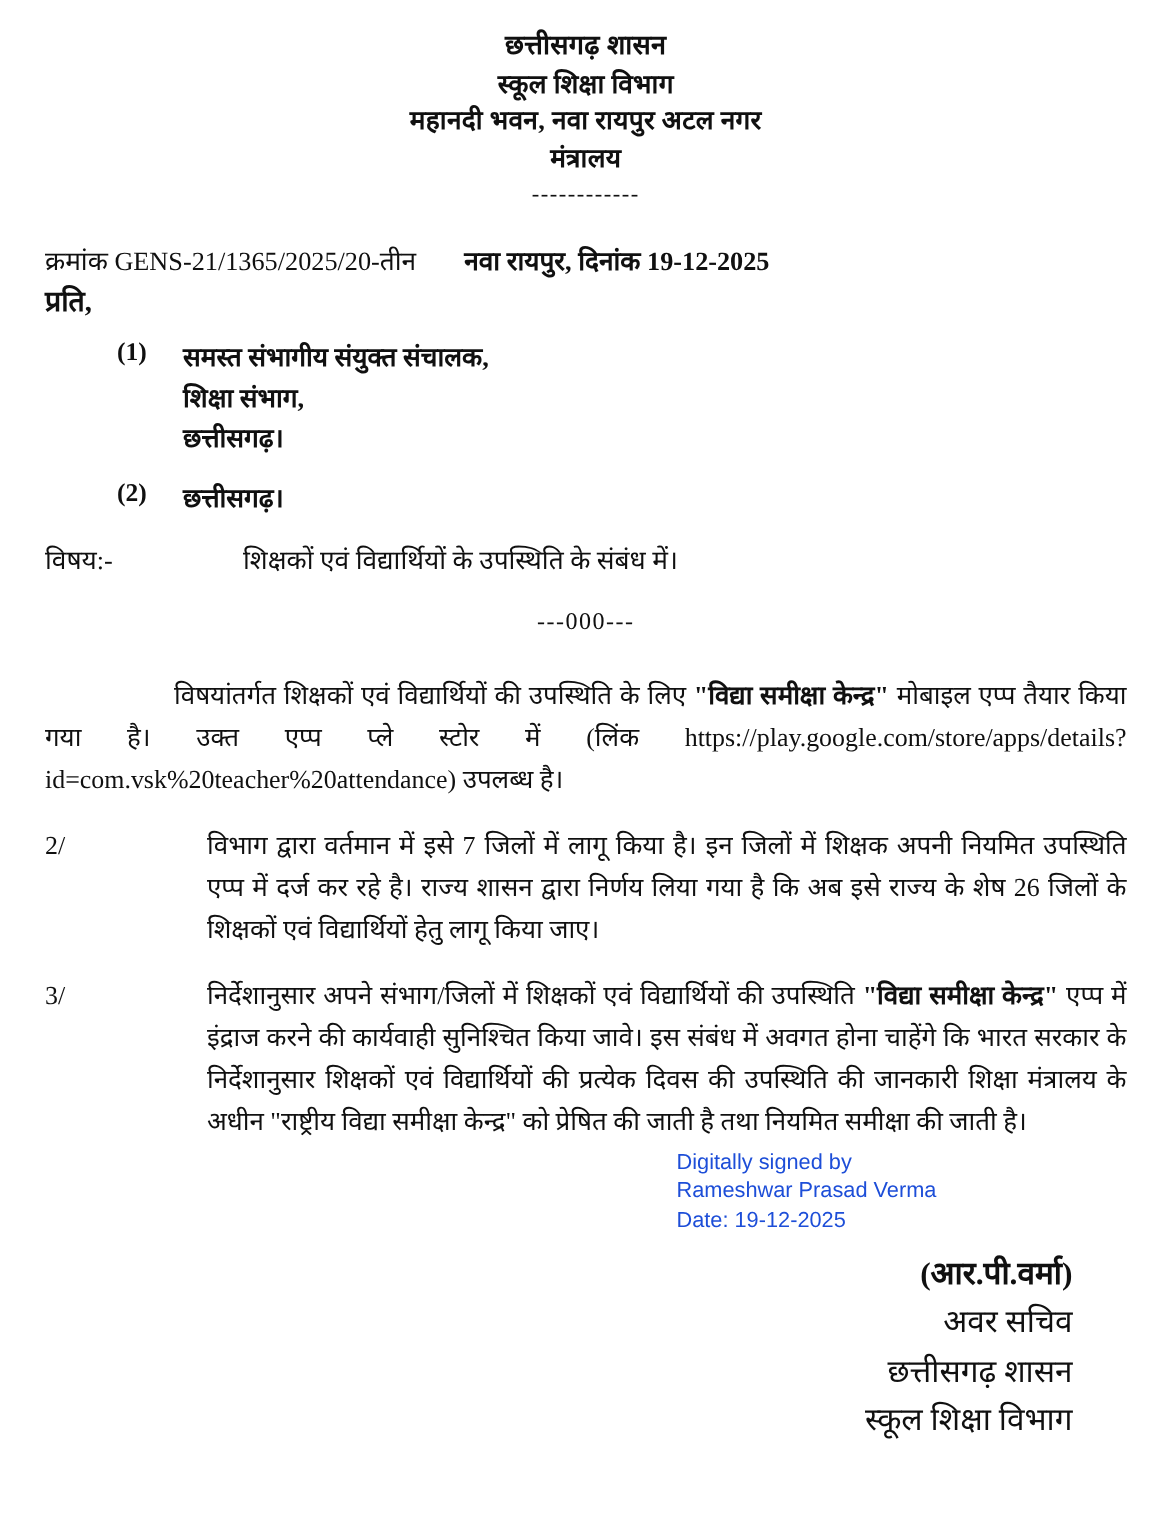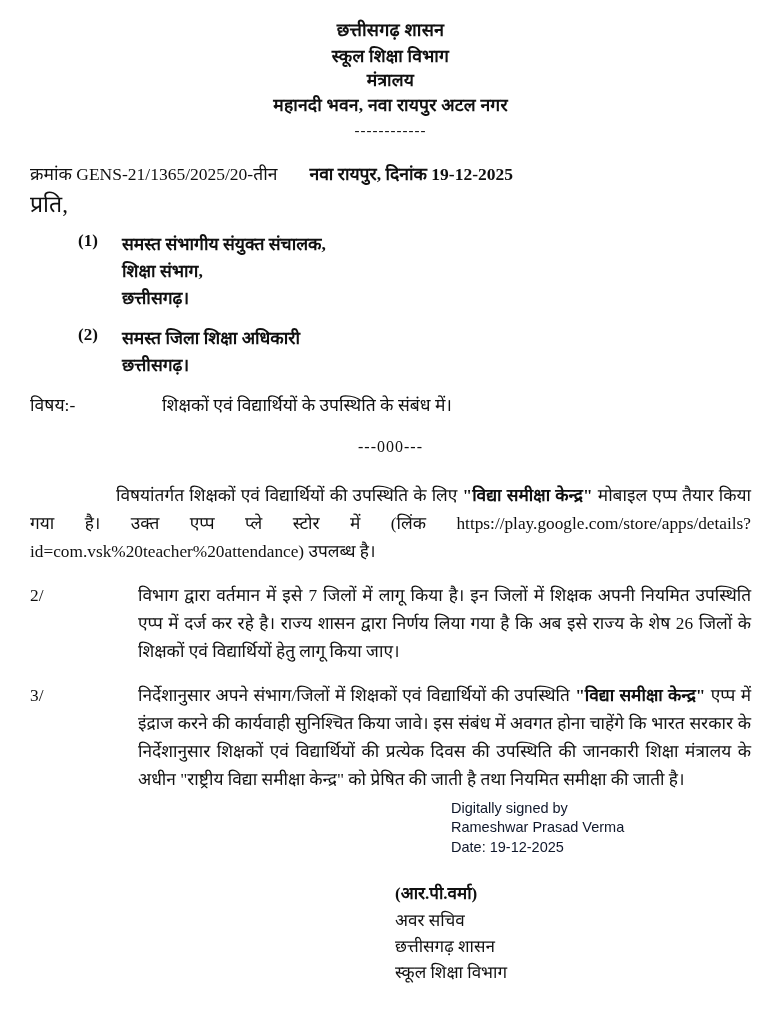--- a/index.html
+++ b/index.html
@@ -58,22 +58,23 @@
   }
   .refrow .ref {
     white-space: nowrap;
   }
   .refrow .place {
     margin-left: 32px;
     white-space: nowrap;
     font-weight: bold;
   }
   .prati {
-    font-size: 23px;
+    font-size: 19px;
     margin-top: 2px;
+    font-weight: bold;
   }
 
   
   .addressees {
     margin-top: 12px;
   }
   .addr-item {
     display: flex;
     margin-bottom: 14px;
   }
@@ -147,47 +148,47 @@
   
   .sigwrap {
     margin-top: 4px;
     display: flex;
     justify-content: flex-end;
   }
   .digisig {
     font-family: "Liberation Sans", sans-serif;
     font-size: 14.5px;
     line-height: 1.35;
-    color: #0f172a;
+    color: #1d4ed8;
     width: 300px;
     text-align: left;
   }
   .signature {
-    margin-top: 24px;
-    text-align: left;
-    font-size: 17px;
+    margin-top: 8px;
+    text-align: right;
+    font-size: 21px;
     line-height: 1.55;
     width: 320px;
     margin-left: auto;
     margin-right: 36px;
   }
   .signature .name {
     font-weight: 700;
   }
 </style>
 </head>
 <body>
 
 <div class="page">
 
   <div class="header">
     <div class="line">छत्तीसगढ़ शासन</div>
     <div class="line sub">स्कूल शिक्षा विभाग</div>
+    <div class="line addr">महानदी भवन, नवा रायपुर अटल नगर</div>
     <div class="line sub">मंत्रालय</div>
-    <div class="line addr">महानदी भवन, नवा रायपुर अटल नगर</div>
     <div class="dashline">------------</div>
   </div>
 
   <div class="refrow">
     <div class="ref">क्रमांक GENS-21/1365/2025/20-तीन</div>
     <div class="place">नवा रायपुर, दिनांक 19-12-2025</div>
   </div>
   <div class="prati">प्रति,</div>
 
   <div class="addressees">
@@ -195,21 +196,20 @@
       <div class="addr-num">(1)</div>
       <div class="addr-body">
         <div>समस्त संभागीय संयुक्त संचालक,</div>
         <div>शिक्षा संभाग,</div>
         <div>छत्तीसगढ़।</div>
       </div>
     </div>
     <div class="addr-item">
       <div class="addr-num">(2)</div>
       <div class="addr-body">
-        <div>समस्त जिला शिक्षा अधिकारी</div>
         <div>छत्तीसगढ़।</div>
       </div>
     </div>
   </div>
 
   <div class="subject">
     <div class="label">विषय:-</div>
     <div class="text">शिक्षकों एवं विद्यार्थियों के उपस्थिति के संबंध में।</div>
   </div>
 

